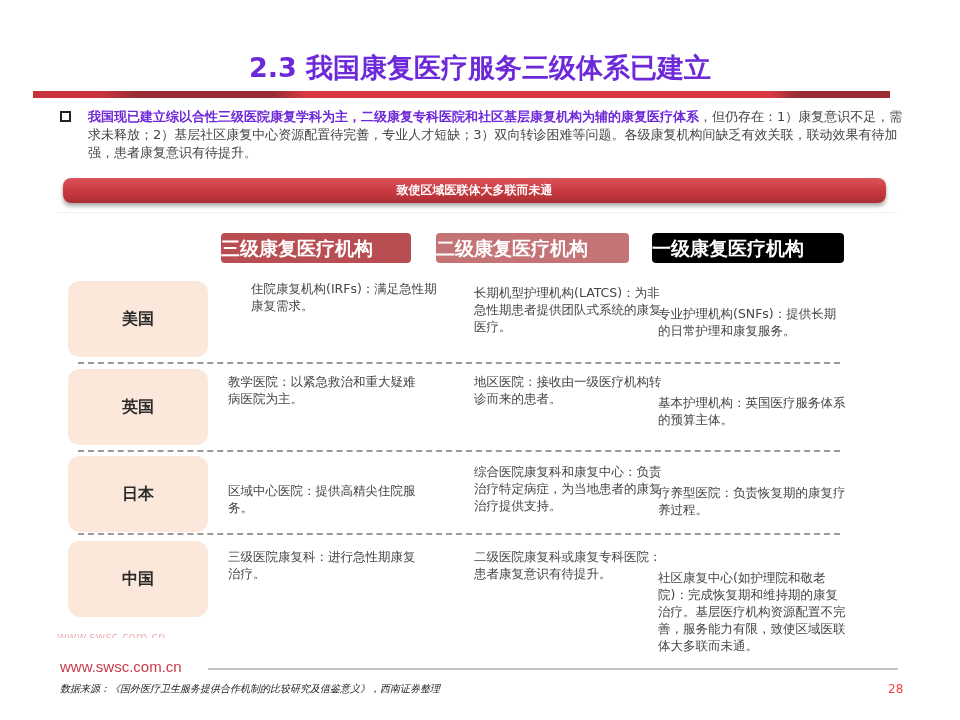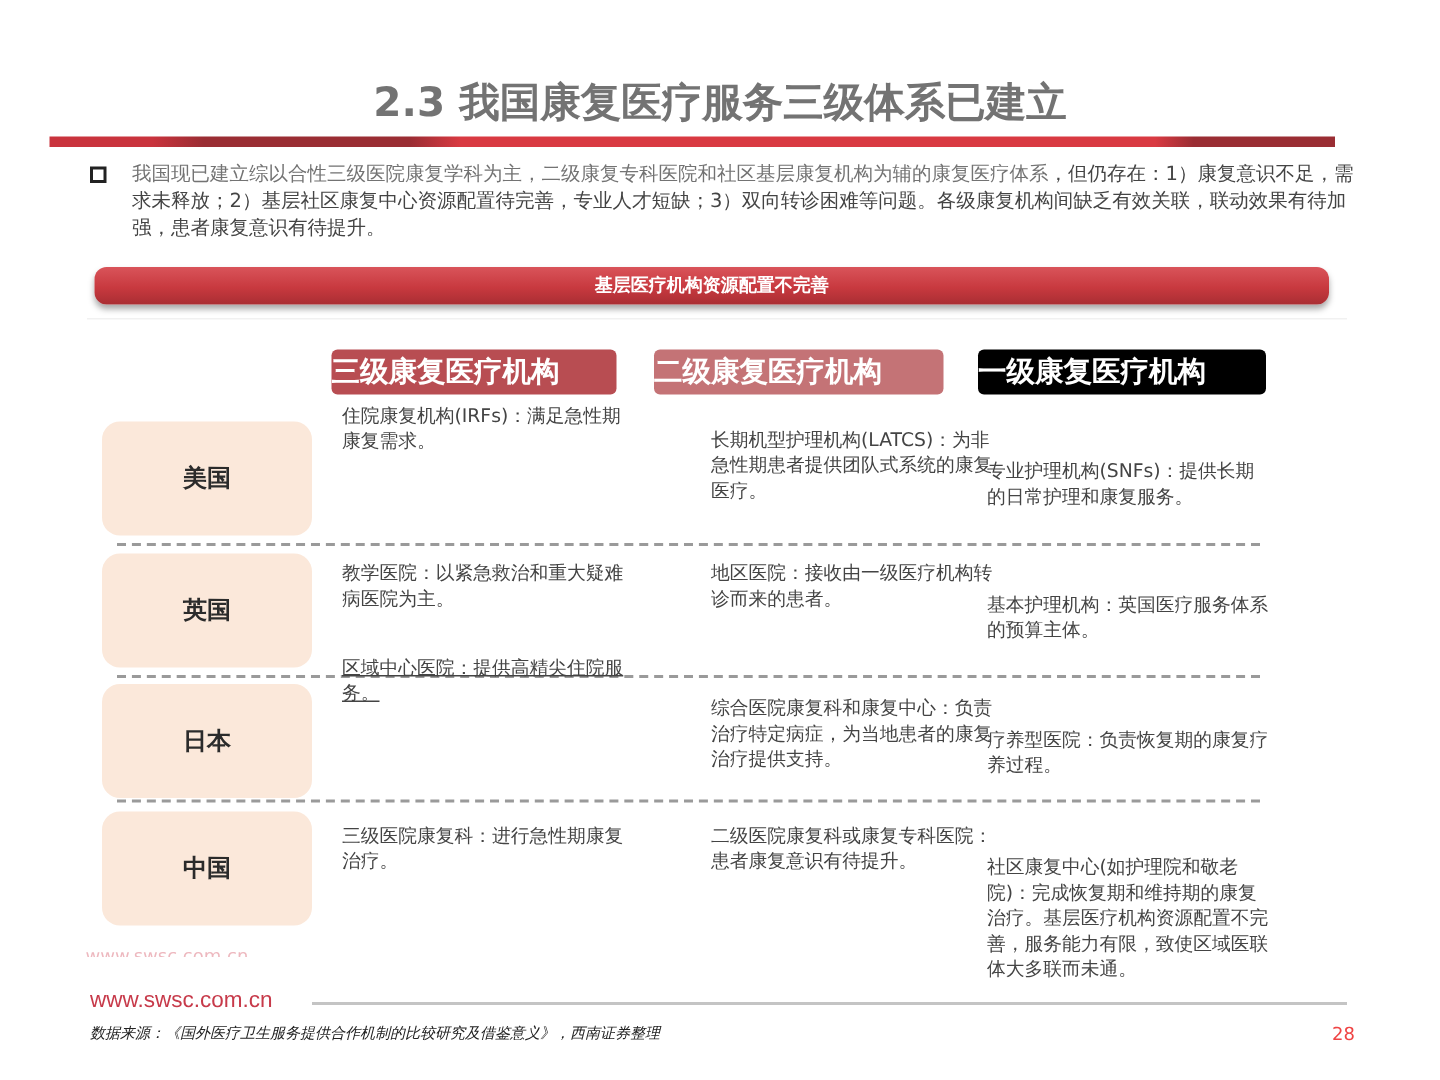--- a/index.html
+++ b/index.html
@@ -1,37 +1,37 @@
 <!DOCTYPE html>
 <html><head>
   <meta charset="utf-8">
   <style>
     * { box-sizing: border-box; margin: 0; padding: 0; }
     html, body { width: 960px; height: 720px; background: #ffffff; overflow: hidden; }
     body { position: relative; font-family: "DejaVu Sans", "Liberation Sans", sans-serif; color: #333; }
 
     .title {
       position: absolute; left: 0; top: 50px; width: 960px; text-align: center;
-      font-size: 27px; font-weight: bold; color: #737373; letter-spacing: 0px;
+      font-size: 27px; font-weight: bold; color: #6d28d9; letter-spacing: 0px;
     }
     .title-bar {
       position: absolute; left: 33px; top: 91px; width: 857px; height: 7px;
       background: linear-gradient(90deg, #c9333d 0%, #c9333d 8%, #9a2d33 12%, #9a2d33 28%, #d93a42 32%, #d93a42 86%, #9a2d33 89%, #9a2d33 100%);
     }
 
     .summary {
       position: absolute; left: 60px; top: 108px; width: 845px;
       font-size: 13px; line-height: 18px; color: #444;
     }
     .summary .bullet {
       position: absolute; left: 0; top: 3px; width: 11px; height: 11px;
       border: 2px solid #222;
     }
     .summary .text { margin-left: 28px; }
-    .summary .strong { font-weight: normal; color: #737373; }
+    .summary .strong { font-weight: bold; color: #6d28d9; }
 
     .banner {
       position: absolute; left: 63px; top: 178px; width: 823px; height: 25px;
       border-radius: 8px;
       background: linear-gradient(180deg, #d9545a 0%, #c8393f 55%, #a92e33 100%);
       box-shadow: 0 3px 4px rgba(0,0,0,0.35);
       color: #fff; font-size: 12px; font-weight: bold; text-align: center; line-height: 25px;
     }
     .banner-underline {
       position: absolute; left: 58px; top: 212px; width: 840px; height: 1px; background: #f1f1f1;
@@ -86,41 +86,41 @@
 <body>
 
 <div class="title">2.3 我国康复医疗服务三级体系已建立</div>
 <div class="title-bar"></div>
 
 <div class="summary">
   <span class="bullet"></span>
   <div class="text"><span class="strong">我国现已建立综以合性三级医院康复学科为主，二级康复专科医院和社区基层康复机构为辅的康复医疗体系</span><span>，但仍存在：1）康复意识不足，需求未释放；2）基层社区康复中心资源配置待完善，专业人才短缺；3）双向转诊困难等问题。各级康复机构间缺乏有效关联，联动效果有待加强，患者康复意识有待提升。</span></div>
 </div>
 
-<div class="banner">基层医疗机构资源配置不完善</div>
+<div class="banner">致使区域医联体大多联而未通</div>
 <div class="banner-underline"></div>
 
 <div class="level-tab level-3">三级康复医疗机构</div>
 <div class="level-tab level-2">二级康复医疗机构</div>
 <div class="level-tab level-1">一级康复医疗机构</div>
 
 <div class="country" style="top:281px;">美国</div>
-<div class="cell col-3" style="top:268px;">住院康复机构(IRFs)：满足急性期康复需求。</div>
+<div class="cell col-3" style="top:280px;margin-left:23px;">住院康复机构(IRFs)：满足急性期康复需求。</div>
 <div class="cell col-2" style="top:284px;">长期机型护理机构(LATCS)：为非急性期患者提供团队式系统的康复医疗。</div>
 <div class="cell col-1" style="top:284px;">专业护理机构(SNFs)：提供长期的日常护理和康复服务。</div>
 <div class="divider" style="top:362px;"></div>
 
 <div class="country" style="top:369px;">英国</div>
 <div class="cell col-3" style="top:373px;">教学医院：以紧急救治和重大疑难病医院为主。</div>
 <div class="cell col-2" style="top:373px;">地区医院：接收由一级医疗机构转诊而来的患者。</div>
 <div class="cell col-1" style="top:373px;">基本护理机构：英国医疗服务体系的预算主体。</div>
 <div class="divider" style="top:450px;"></div>
 
 <div class="country" style="top:456px;">日本</div>
-<div class="cell col-3" style="top:436px;text-decoration:underline;">区域中心医院：提供高精尖住院服务。</div>
+<div class="cell col-3" style="top:482px;">区域中心医院：提供高精尖住院服务。</div>
 <div class="cell col-2" style="top:463px;">综合医院康复科和康复中心：负责治疗特定病症，为当地患者的康复治疗提供支持。</div>
 <div class="cell col-1" style="top:463px;">疗养型医院：负责恢复期的康复疗养过程。</div>
 <div class="divider" style="top:533px;"></div>
 
 <div class="country" style="top:541px;">中国</div>
 <div class="cell col-3" style="top:548px;">三级医院康复科：进行急性期康复治疗。</div>
 <div class="cell col-2" style="top:548px;">二级医院康复科或康复专科医院：患者康复意识有待提升。</div>
 <div class="cell col-1" style="top:548px;">社区康复中心(如护理院和敬老院)：完成恢复期和维持期的康复治疗。基层医疗机构资源配置不完善，服务能力有限，致使区域医联体大多联而未通。</div>
 
 <div class="ghost-url">www.swsc.com.cn</div>

